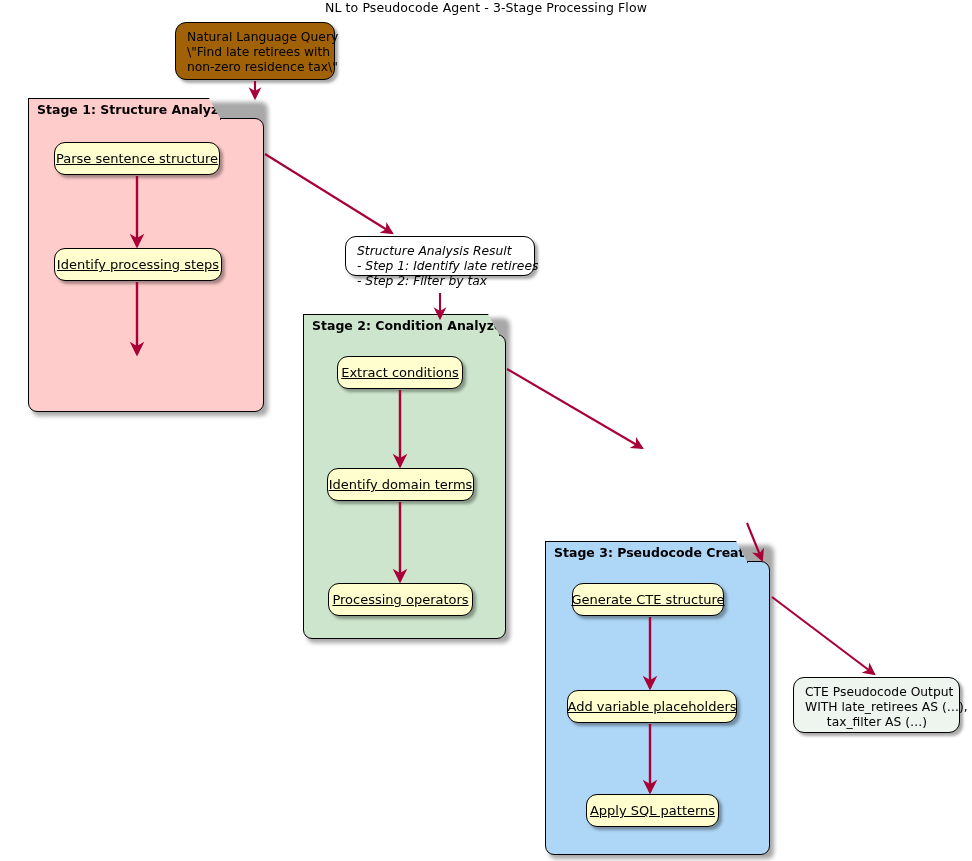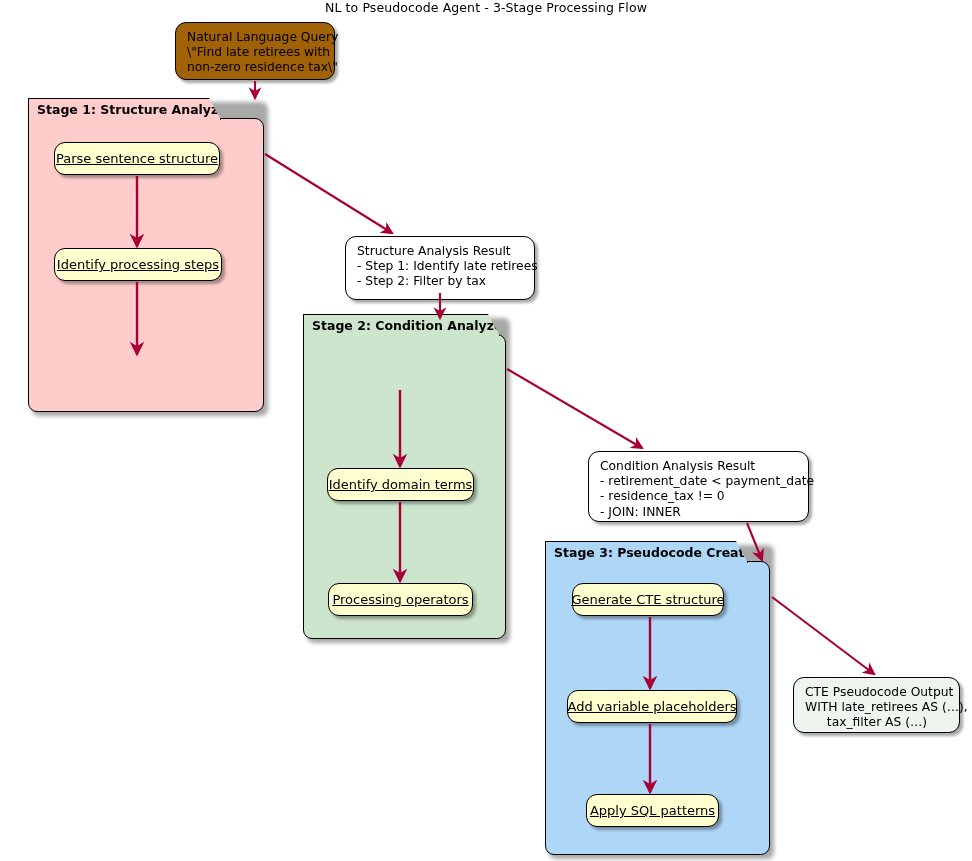--- a/index.html
+++ b/index.html
@@ -80,39 +80,36 @@
     <div class="part-shadow"></div>
     <div class="part-body sq-tl" style="top:20px;background:#FFCCCC;"></div>
     <div class="part-tab" style="width:193px;background:#FFCCCC;
                 clip-path:polygon(0 0, 181px 0, 193px 22px, 0 22px);">
       <span class="part-tab-label">Stage 1: Structure Analyzer</span>
     </div>
   </div>
   <div class="activity" style="left:54px;top:142px;width:166px;height:33px;">Parse sentence structure</div>
   <div class="activity" style="left:54px;top:248px;width:168px;height:33px;">Identify processing steps</div>
 
-  <div class="note white" style="left:345px;top:236px;width:190px;height:64px;">Structure Analysis Result
+  <div class="note white" style="left:345px;top:236px;width:190px;height:40px;font-style:italic;">Structure Analysis Result
 - Step 1: Identify late retirees
 - Step 2: Filter by tax</div>
 
   <div class="partition" style="left:303px;top:314px;width:203px;height:325px;">
     <div class="part-shadow"></div>
     <div class="part-body sq-tl" style="top:20px;background:#CCE5CC;"></div>
     <div class="part-tab" style="width:197px;background:#CCE5CC;
                 clip-path:polygon(0 0, 185px 0, 197px 22px, 0 22px);">
       <span class="part-tab-label">Stage 2: Condition Analyzer</span>
     </div>
   </div>
+  <div class="activity" style="left:337px;top:356px;width:126px;height:33px;">Extract conditions</div>
   <div class="activity" style="left:327px;top:468px;width:147px;height:33px;">Identify domain terms</div>
   <div class="activity" style="left:328px;top:583px;width:145px;height:33px;">Processing operators</div>
 
-  <div class="note white" style="left:588px;top:451px;width:221px;height:71px;">Condition Analysis Result
-- retirement_date &lt; payment_date
-- residence_tax != 0
-- JOIN: INNER</div>
 
   <div class="partition" style="left:545px;top:541px;width:225px;height:314px;">
     <div class="part-shadow"></div>
     <div class="part-body sq-tl" style="top:20px;background:#AED6F7;"></div>
     <div class="part-tab" style="width:203px;background:#AED6F7;
                 clip-path:polygon(0 0, 191px 0, 203px 22px, 0 22px);">
       <span class="part-tab-label">Stage 3: Pseudocode Creator</span>
     </div>
   </div>
   <div class="activity" style="left:567px;top:690px;width:170px;height:33px;">Add variable placeholders</div>

